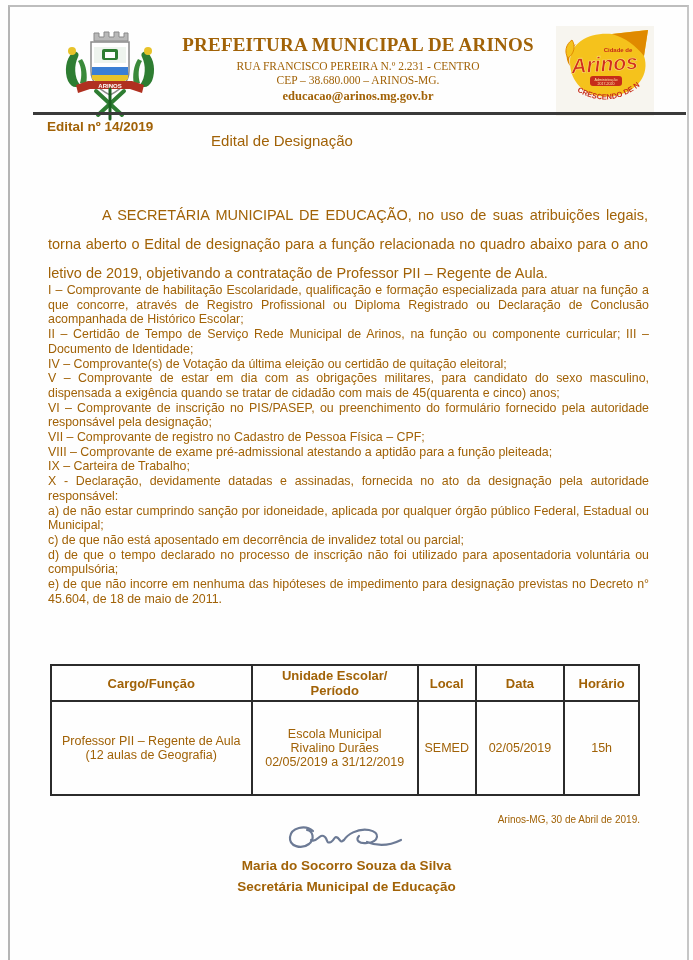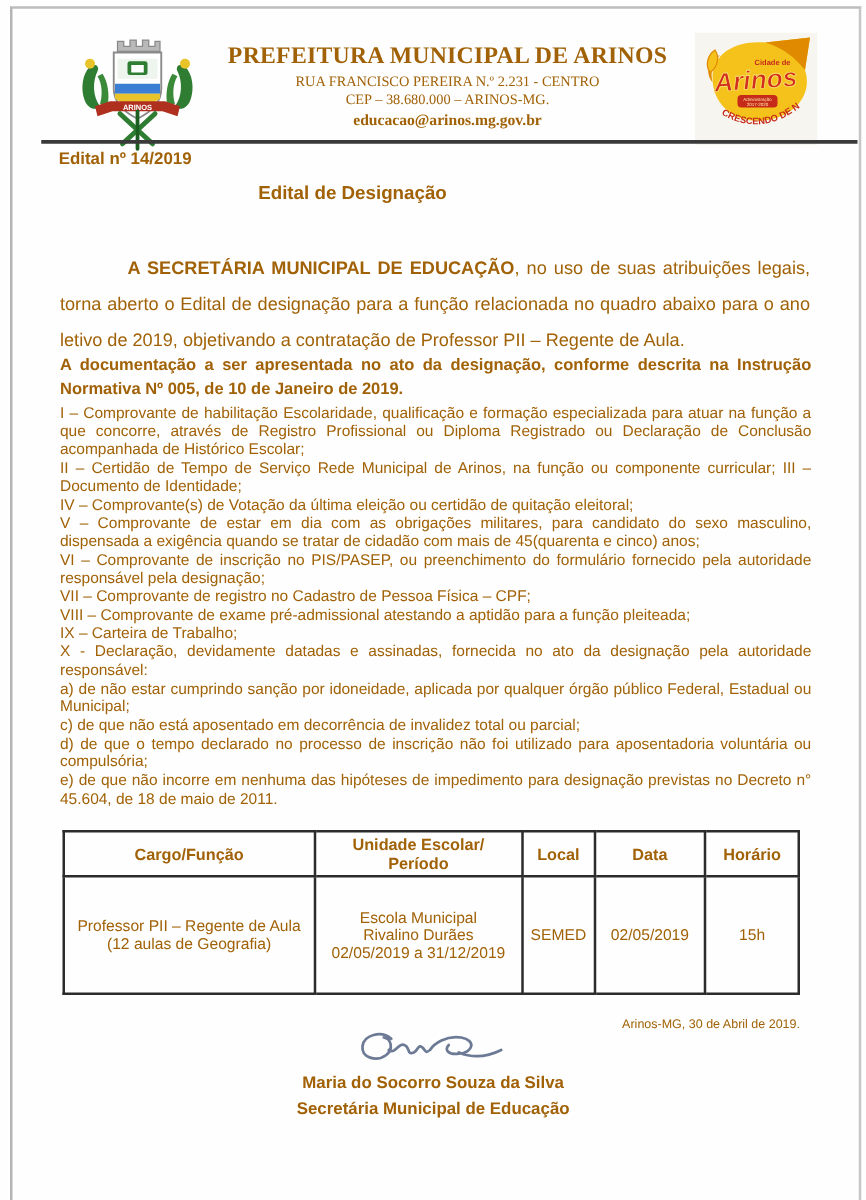--- a/index.html
+++ b/index.html
@@ -17,22 +17,22 @@
     font-family:"Liberation Serif", serif; }
   .org-name  { font-size:19px; font-weight:bold; letter-spacing:.2px; white-space:nowrap; }
   .addr      { font-size:11.5px; margin-top:4px; }
   .addr2     { font-size:11.5px; margin-top:2px; }
   .email     { font-size:12.5px; font-weight:bold; margin-top:3px; }
   .logo-left  { position:absolute; left:58px;  top:27px; }
   .logo-right { position:absolute; left:556px; top:26px; }
   .hdr-rule  { position:absolute; left:33px; top:112px; width:653px; height:3px; background:#3a3a3a; }
   .edital-no { position:absolute; left:47px; top:119px; font-size:13.5px; font-weight:bold; }
   
-  .doc-title { position:absolute; left:0; top:146px; width:564px; text-align:center;
-    font-size:15px; font-weight:bold; }
+  .doc-title { position:absolute; left:0; top:132px; width:564px; text-align:center;
+    font-size:15px; font-weight:normal; }
   .para1 { position:absolute; left:48px; top:201px; width:600px;
     font-size:14.5px; line-height:29px; text-align:justify; text-indent:54px; }
   .docs-block { position:absolute; left:48px; top:283px; width:601px; height:380px; overflow:hidden; }
   .docs-heading { font-size:13.2px; font-weight:bold; line-height:18.5px; text-align:justify; margin:0 0 3px 0; }
   .req-item { font-size:12.4px; line-height:14.7px; text-align:justify; margin:0; }
   
   .quadro { position:absolute; left:50px; top:664px; width:590px; border-collapse:collapse; table-layout:fixed; }
   .quadro th, .quadro td { border:2px solid #2b2b2b; text-align:center; vertical-align:middle; padding:2px 4px; }
   .quadro th { font-size:13px; font-weight:bold; height:24px; }
   .quadro td { font-size:12.5px; height:88px; white-space:pre-line; }
@@ -106,24 +106,23 @@
         <textPath href="#arcPath" startOffset="6">CRESCENDO DE NOVO</textPath>
       </text>
     </svg>
   </div>
 
   <div class="hdr-rule"></div>
   <div class="edital-no">Edital nº 14/2019</div>
 
   <div class="doc-title">Edital de Designação</div>
 
-  <div class="para1"><span style="font-weight:bold">A SECRETÁRIA MUNICIPAL DE EDUCAÇÃO</span><span>, no uso de suas atribuições legais, torna aberto o Edital de designação para a função relacionada no quadro abaixo para o ano letivo de 2019, objetivando a contratação de Professor PII – Regente de Aula.</span></div>
+  <div class="para1"><span style="font-weight:normal">A SECRETÁRIA MUNICIPAL DE EDUCAÇÃO</span><span>, no uso de suas atribuições legais, torna aberto o Edital de designação para a função relacionada no quadro abaixo para o ano letivo de 2019, objetivando a contratação de Professor PII – Regente de Aula.</span></div>
 
   <div class="docs-block">
-    <p class="docs-heading">A documentação a ser apresentada no ato da designação, conforme descrita na Instrução Normativa Nº 005, de 10 de Janeiro de 2019.</p>
     <p class="req-item">I – Comprovante de habilitação Escolaridade, qualificação e formação especializada para atuar na função a que concorre, através de Registro Profissional ou Diploma Registrado ou Declaração de Conclusão acompanhada de Histórico Escolar;</p>
     <p class="req-item">II – Certidão de Tempo de Serviço Rede Municipal de Arinos, na função ou componente curricular; III – Documento de Identidade;</p>
     <p class="req-item">IV – Comprovante(s) de Votação da última eleição ou certidão de quitação eleitoral;</p>
     <p class="req-item">V – Comprovante de estar em dia com as obrigações militares, para candidato do sexo masculino, dispensada a exigência quando se tratar de cidadão com mais de 45(quarenta e cinco) anos;</p>
     <p class="req-item">VI – Comprovante de inscrição no PIS/PASEP, ou preenchimento do formulário fornecido pela autoridade responsável pela designação;</p>
     <p class="req-item">VII – Comprovante de registro no Cadastro de Pessoa Física – CPF;</p>
     <p class="req-item">VIII – Comprovante de exame pré-admissional atestando a aptidão para a função pleiteada;</p>
     <p class="req-item">IX – Carteira de Trabalho;</p>
     <p class="req-item">X - Declaração, devidamente datadas e assinadas, fornecida no ato da designação pela autoridade responsável:</p>
     <p class="req-item">a) de não estar cumprindo sanção por idoneidade, aplicada por qualquer órgão público Federal, Estadual ou Municipal;</p>

